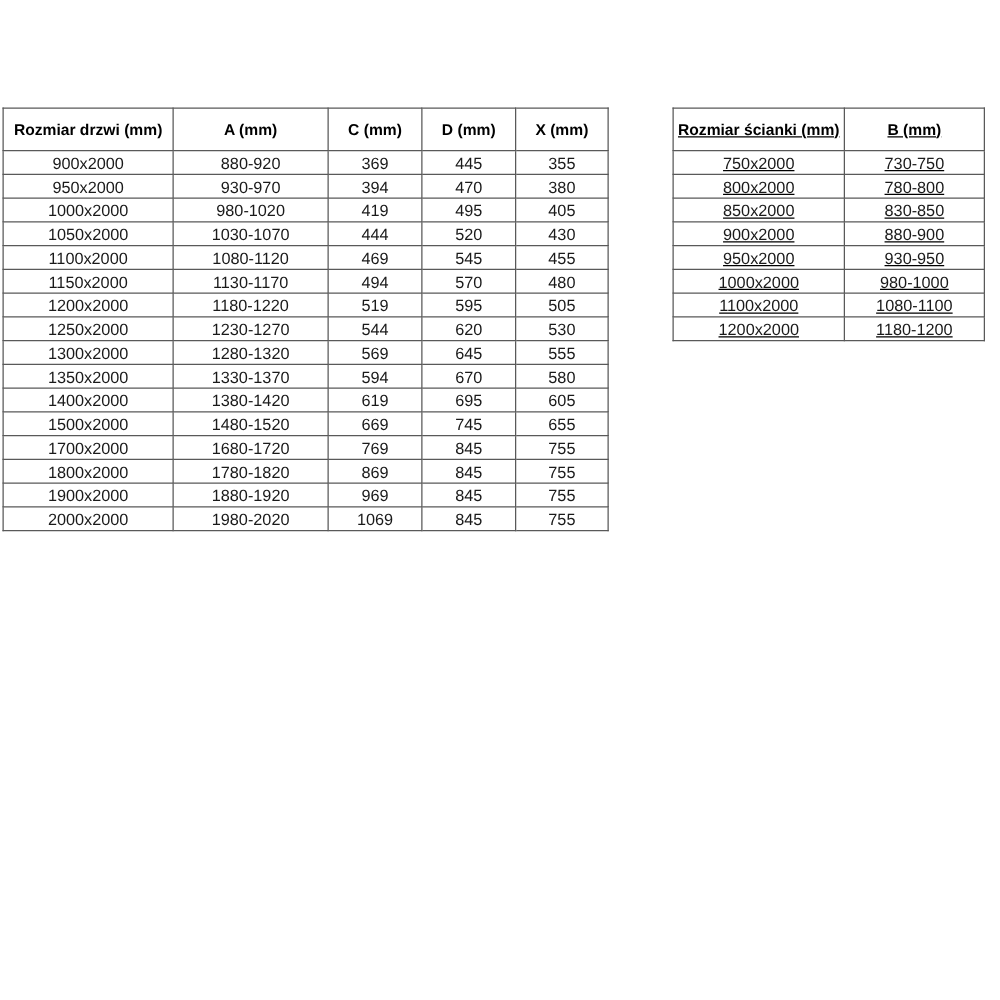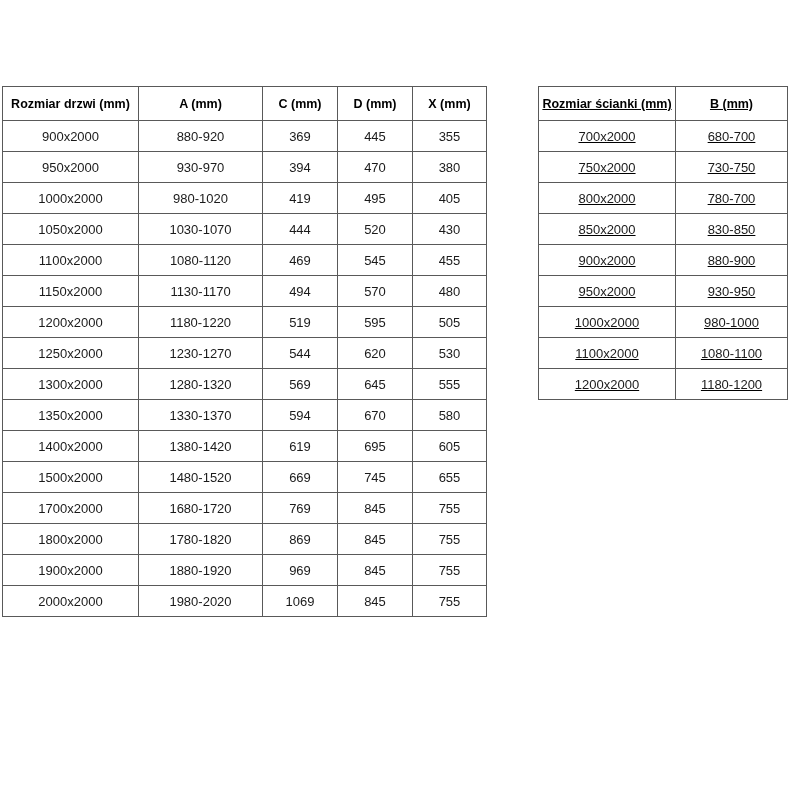--- a/index.html
+++ b/index.html
@@ -36,21 +36,21 @@
     font-size: 12.5px;
     font-weight: bold;
     color: #000000;
   }
   table.tbl td {
     font-size: 13px;
     font-weight: normal;
     color: #1a1a1a;
   }
   table.tbl thead tr { height: 34px; }
-  table.tbl tbody tr { height: 31px; }
+  table.tbl tbody tr { height: 19px; }
 
   .tbl-doors { left: 2px;   top: 86px; width: 484px; padding-left: 48px; }
   .tbl-walls { left: 538px; top: 86px; width: 249px; text-decoration: underline; }
 
   .tbl-doors col.c1 { width: 136px; }
   .tbl-doors col.c2 { width: 124px; }
   .tbl-doors col.c3 { width: 75px; }
   .tbl-doors col.c4 { width: 75px; }
   .tbl-doors col.c5 { width: 74px; }
 
@@ -199,30 +199,26 @@
       <col class="c2">
   </colgroup>
 <thead>
       <tr>
         <th>Rozmiar ścianki (mm)</th>
         <th>B (mm)</th>
       </tr>
     </thead>
     <tbody>
       <tr>
-        <td>700x2000</td>
-        <td>680-700</td>
-      </tr>
-      <tr>
         <td>750x2000</td>
         <td>730-750</td>
       </tr>
       <tr>
         <td>800x2000</td>
-        <td>780-700</td>
+        <td>780-800</td>
       </tr>
       <tr>
         <td>850x2000</td>
         <td>830-850</td>
       </tr>
       <tr>
         <td>900x2000</td>
         <td>880-900</td>
       </tr>
       <tr>

